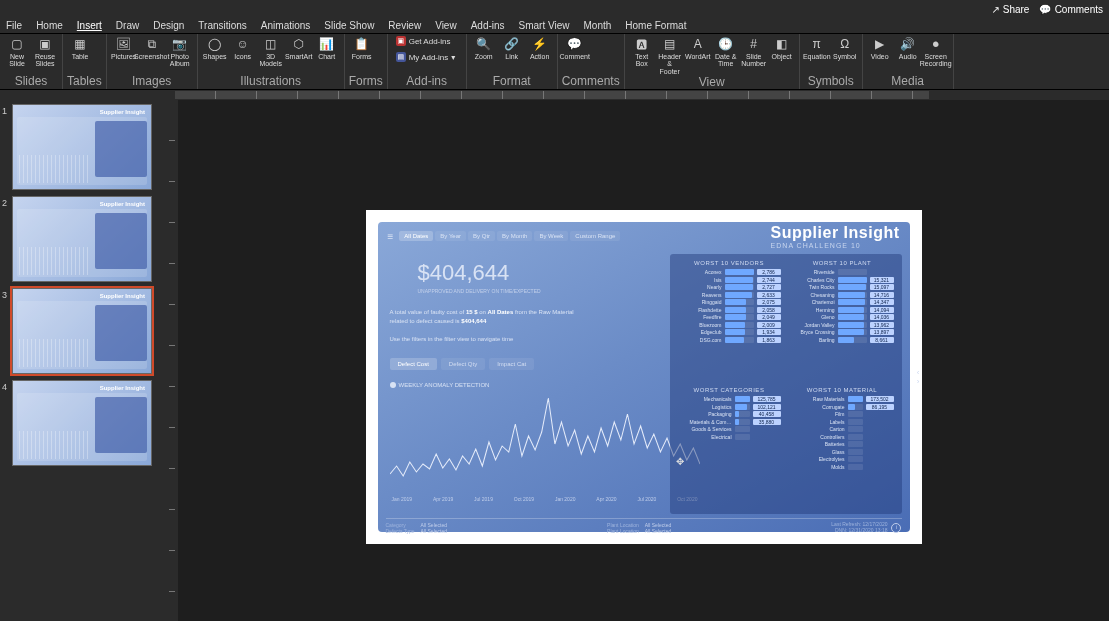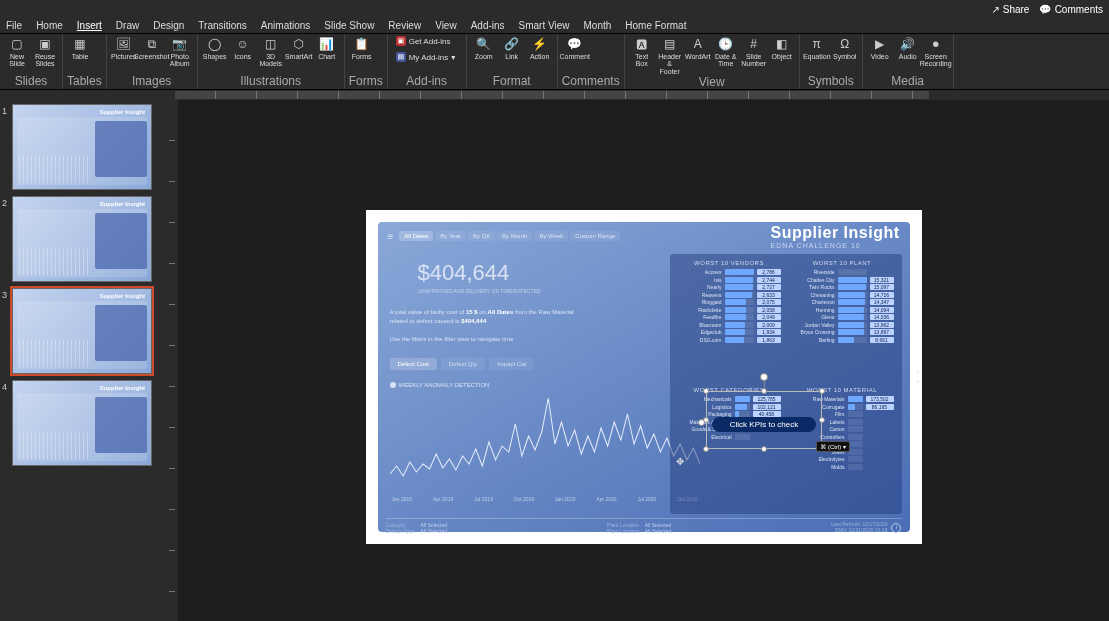--- a/index.html
+++ b/index.html
@@ -717,33 +717,16 @@
           </div>
           <div class="finfo">
             <div><span>Last Refresh: 12/17/2020</span><br><span>DNN: 12/31/2020 13:18</span></div>
             <span class="iicon">i</span>
           </div>
         </div>
       </div>
 
     </div>
 
-    <div class="sel-box">
-      <div class="sel-outline"></div>
-      <div class="sel-rot"></div>
-      <div class="sel-handle tl"></div>
-      <div class="sel-handle tm"></div>
-      <div class="sel-handle tr"></div>
-      <div class="sel-handle ml"></div>
-      <div class="sel-handle mr"></div>
-      <div class="sel-handle bl"></div>
-      <div class="sel-handle bm"></div>
-      <div class="sel-handle br"></div>
-      <div class="connector c1"></div>
-      <div class="callout-shape">
-          <span>Click KPIs to check</span>
-        </div>
-      <div class="callout-badge">⌘ (Ctrl) ▾</div>
-    </div>
     <div class="cursor-move">✥</div>
 
   </div>
 </div>
 
 </body></html>

